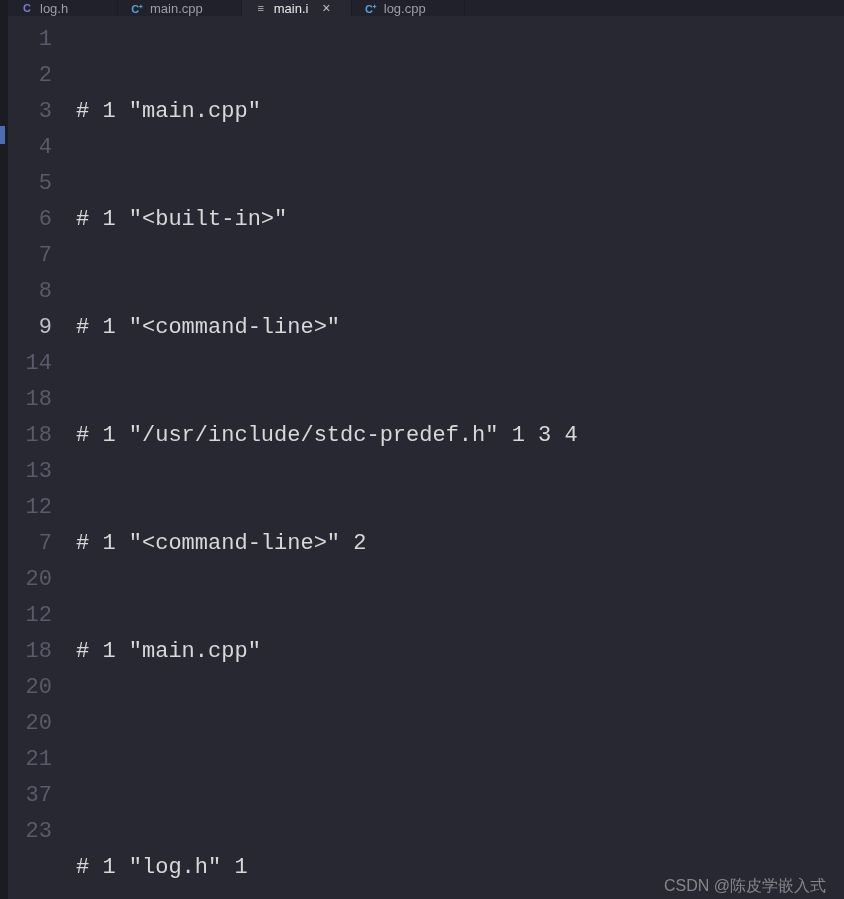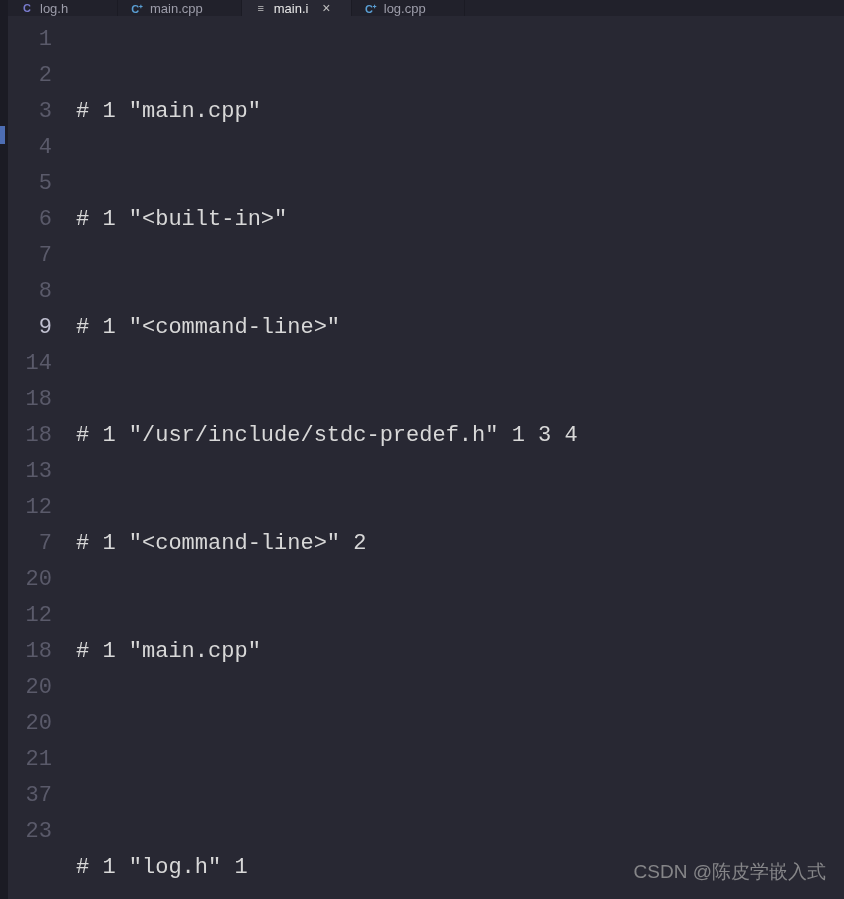--- a/index.html
+++ b/index.html
@@ -88,23 +88,23 @@
     color: #d8d8d8;
     padding-top: 6px;
     white-space: pre;
   }
   .code .line { height: 36px; position: relative; }
   .gutter .ln.current { color: #bfbfcf; }
   .tok-pp   { color: #d8d8d8; }
   .watermark {
     position: absolute;
     right: 18px;
-    bottom: 14px;
+    bottom: 2px;
     color: #a5a5a5;
-    font-size: 19px;
+    font-size: 16px;
     font-family: 'Segoe UI', sans-serif;
     opacity: 0.75;
     pointer-events: none;
   }
   .activity-marker {
     position: absolute;
     left: 0;
     top: 126px;
     width: 5px;
     height: 18px;

